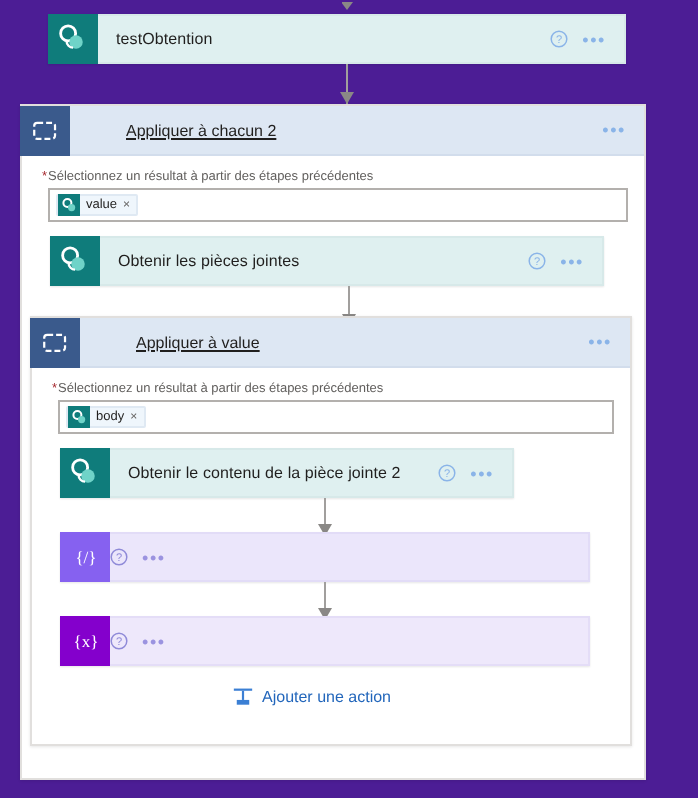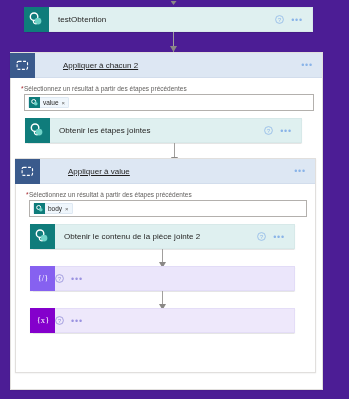--- a/index.html
+++ b/index.html
@@ -181,21 +181,21 @@
     </div>
 
     <div class="card" style="left:14px; top:65px; width:277px;">
       <div class="card-icon ic-sp">
         <svg width="15" height="15" viewBox="0 0 16 16" aria-hidden="true">
           <circle cx="5.4" cy="5.0" r="4.0" fill="none" stroke="#ffffff" stroke-width="1.5"></circle>
           <circle cx="9.6" cy="9.6" r="3.6" fill="#6fd3c8"></circle>
           <path d="M4.6 9.2 a3.4 3.4 0 0 0 3.4 3.4" fill="none" stroke="#ffffff" stroke-width="1.3"></path>
         </svg>
       </div>
-      <div class="card-title">Obtenir les étapes jointes</div>
+      <div class="card-title">Obtenir les pièces jointes</div>
       <div class="card-right">
         <span>
           <svg class="help-ic" viewBox="0 0 12 12" aria-hidden="true">
             <circle cx="6" cy="6" r="5.2" fill="none" stroke="#8ab4e8" stroke-width="1"></circle>
             <text x="6" y="8.8" font-size="7.4" text-anchor="middle" fill="#8ab4e8" font-family="Liberation Sans, sans-serif">?</text>
           </svg>
         </span>
         <span class="dots">•••</span>
       </div>
     </div>
@@ -229,21 +229,21 @@
             <svg width="8" height="8" viewBox="0 0 16 16" aria-hidden="true">
               <circle cx="5.4" cy="5.0" r="4.0" fill="none" stroke="#ffffff" stroke-width="2"></circle>
               <circle cx="9.6" cy="9.6" r="3.6" fill="#6fd3c8"></circle>
             </svg>
           </span>
           <span class="token-label">body</span>
           <span class="token-x">×</span>
         </span>
       </div>
 
-      <div class="card" style="left:14px; top:65px; width:265px;">
+      <div class="card" style="left:14px; top:65px; width:227px;">
         <div class="card-icon ic-sp">
           <svg width="15" height="15" viewBox="0 0 16 16" aria-hidden="true">
             <circle cx="5.4" cy="5.0" r="4.0" fill="none" stroke="#ffffff" stroke-width="1.5"></circle>
             <circle cx="9.6" cy="9.6" r="3.6" fill="#6fd3c8"></circle>
             <path d="M4.6 9.2 a3.4 3.4 0 0 0 3.4 3.4" fill="none" stroke="#ffffff" stroke-width="1.3"></path>
           </svg>
         </div>
         <div class="card-title">Obtenir le contenu de la pièce jointe 2</div>
         <div class="card-right">
           <span>
@@ -293,17 +293,27 @@
           <span>
             <svg class="help-ic" viewBox="0 0 12 12" aria-hidden="true">
               <circle cx="6" cy="6" r="5.2" fill="none" stroke="#8f8ad8" stroke-width="1"></circle>
               <text x="6" y="8.8" font-size="7.4" text-anchor="middle" fill="#8f8ad8" font-family="Liberation Sans, sans-serif">?</text>
             </svg>
           </span>
           <span class="dots" style="color:#9b93e0;">•••</span>
         </div>
       </div>
 
+      <div class="add-action" style="left:100px; top:184px;">
+        <span>
+          <svg class="add-ic" viewBox="0 0 12 12" aria-hidden="true">
+            <rect x="1" y="1.4" width="10" height="1.2" fill="#3b7fd4"></rect>
+            <rect x="5.4" y="2.6" width="1.2" height="5" fill="#3b7fd4"></rect>
+            <rect x="2.6" y="7.6" width="6.8" height="2.6" fill="#3b7fd4"></rect>
+          </svg>
+        </span>
+        <span>Ajouter une action</span>
+      </div>
     </div>
 
   </div>
 
 </div>
 
 </body></html>

